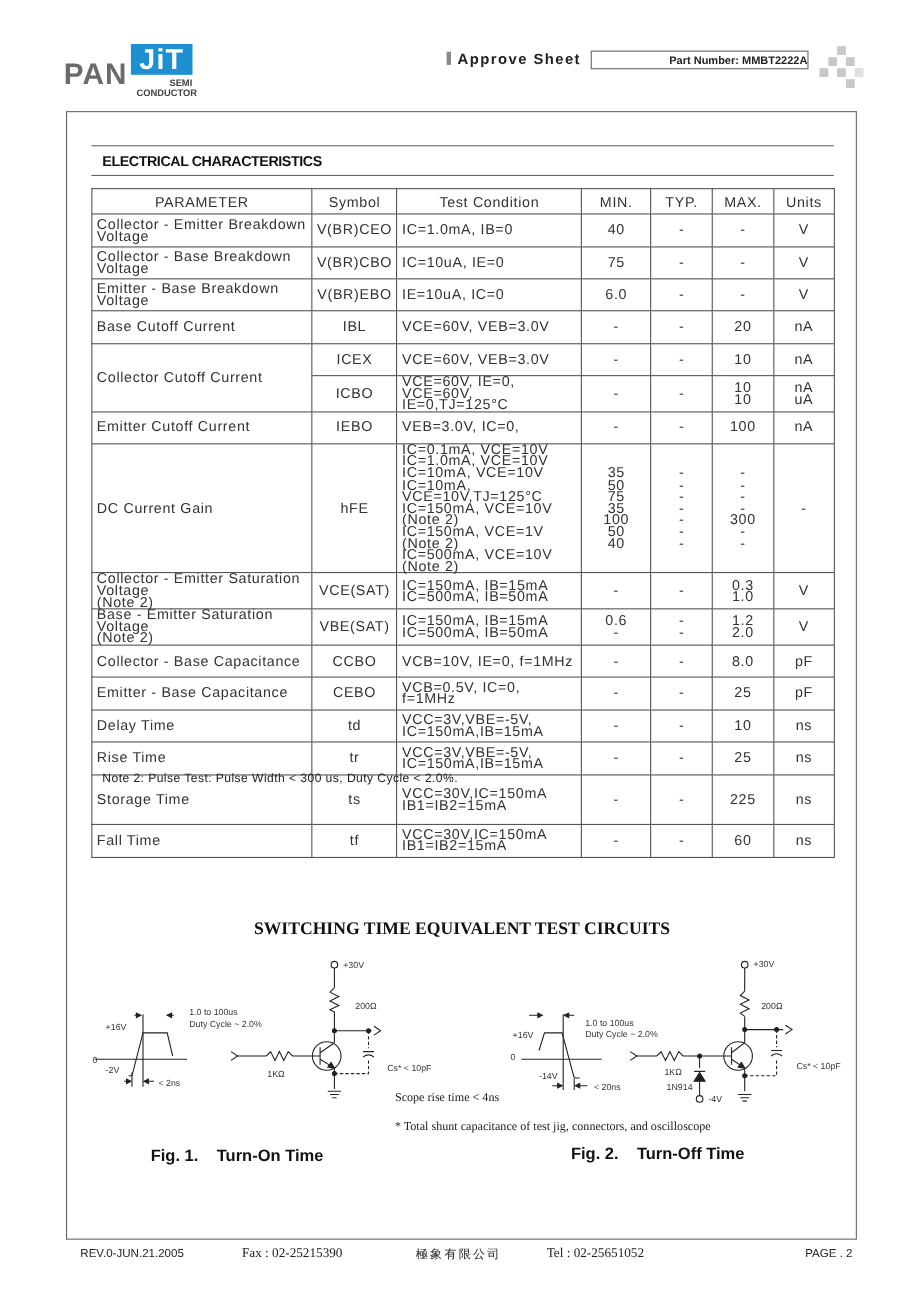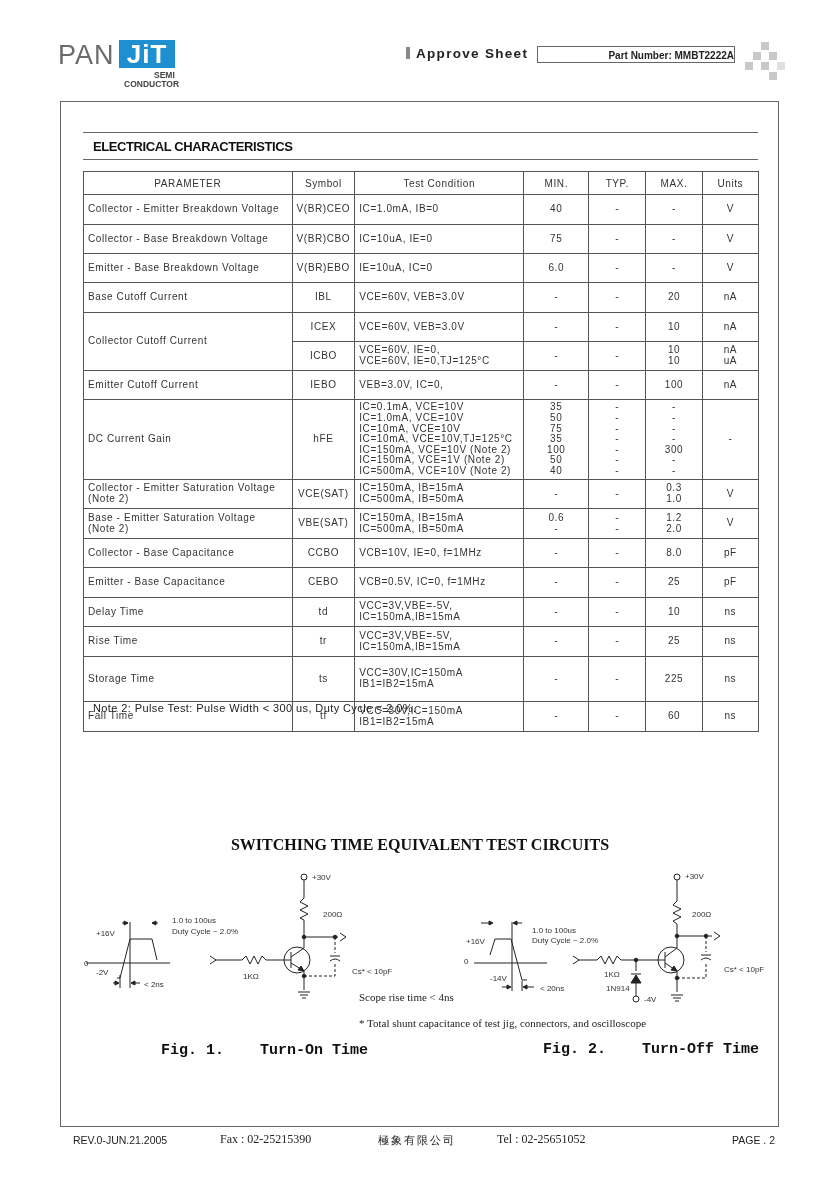--- a/index.html
+++ b/index.html
@@ -1,43 +1,43 @@
 <!DOCTYPE html>
 <html><head>
 <meta charset="utf-8">
 <style>
   html,body{margin:0;padding:0;background:#fff;}
   body{width:840px;height:1189px;position:relative;font-family:"Liberation Sans",sans-serif;color:#222;overflow:hidden;}
   .abs{position:absolute;}
   
   .logo{left:58px;top:40px;width:130px;height:48px;}
-  .logo .pan{position:absolute;left:0;top:0;font-size:27px;font-weight:normal;color:#6b6b6b;letter-spacing:1px;line-height:30px;}
+  .logo .pan{position:absolute;left:0;top:12px;font-size:27px;font-weight:bold;color:#6b6b6b;letter-spacing:1px;line-height:30px;}
   .logo .jit{position:absolute;left:61px;top:0;width:56px;height:28px;background:#1e8fd0;color:#fff;font-size:26px;font-weight:bold;text-align:center;line-height:28px;letter-spacing:1px;}
   .logo .semi{position:absolute;left:96px;top:30px;font-size:8.5px;font-weight:bold;color:#444;}
   .logo .cond{position:absolute;left:66px;top:39px;font-size:8.5px;font-weight:bold;color:#444;}
   .approve{left:406px;top:46px;font-size:13.5px;font-weight:bold;letter-spacing:1.3px;color:#222;}
   .approve .bar{display:inline-block;width:4px;height:12px;background:#888;margin-right:6px;vertical-align:-1px;}
   .partbox{left:537px;top:46px;width:196px;height:17px;border:1px solid #666;font-size:10px;font-weight:bold;line-height:17px;padding-left:6px;box-sizing:border-box;width:198px;text-align:right;}
   .deco{left:743px;top:40px;width:40px;height:40px;}
   .deco i{position:absolute;width:8px;height:8px;background:#c8c8c8;}
   
   .frame{left:60px;top:101px;width:719px;height:1026px;border:1px solid #666;box-sizing:border-box;}
   .hr{left:83px;width:675px;height:0;border-top:1px solid #666;}
   .sec-title{left:93px;top:139px;font-size:13px;font-weight:bold;letter-spacing:-0.4px;color:#111;}
   
-  table.ec{position:absolute;left:83px;top:171px;width:676px;border-collapse:collapse;font-size:10px;letter-spacing:0.6px;color:#333;}
+  table.ec{position:absolute;left:83px;top:171px;width:676px;border-collapse:collapse;font-size:13px;letter-spacing:0.6px;color:#333;}
   table.ec td, table.ec th{border:1px solid #555;padding:0 4px;vertical-align:middle;}
   table.ec th{font-weight:normal;height:22px;text-align:center;}
   table.ec td.c{text-align:center;}
   table.ec td.l{text-align:left;}
   .multi{white-space:pre-line;line-height:10.6px;}
   .note{left:93px;top:702px;font-size:11px;letter-spacing:0.4px;color:#222;}
   
   .sw-title{left:0;width:840px;top:836px;text-align:center;font-family:"Liberation Serif",serif;font-weight:bold;font-size:16px;color:#111;}
-  .fig{font-family:Liberation Mono, monospace;font-weight:bold;font-size:15px;color:#111;margin-left:24px;}
+  .fig{font-family:Liberation Sans, sans-serif;font-weight:bold;font-size:15px;color:#111;}
   svg text{font-family:"Liberation Sans",sans-serif;}
   .serif{font-family:"Liberation Serif",serif;}
   
   .footer{top:1134px;font-size:10.5px;color:#222;}
   .mono{font-family:Liberation Serif, serif;font-size:12px;}
 </style>
 </head>
 <body>
 
 <div class="abs logo">

